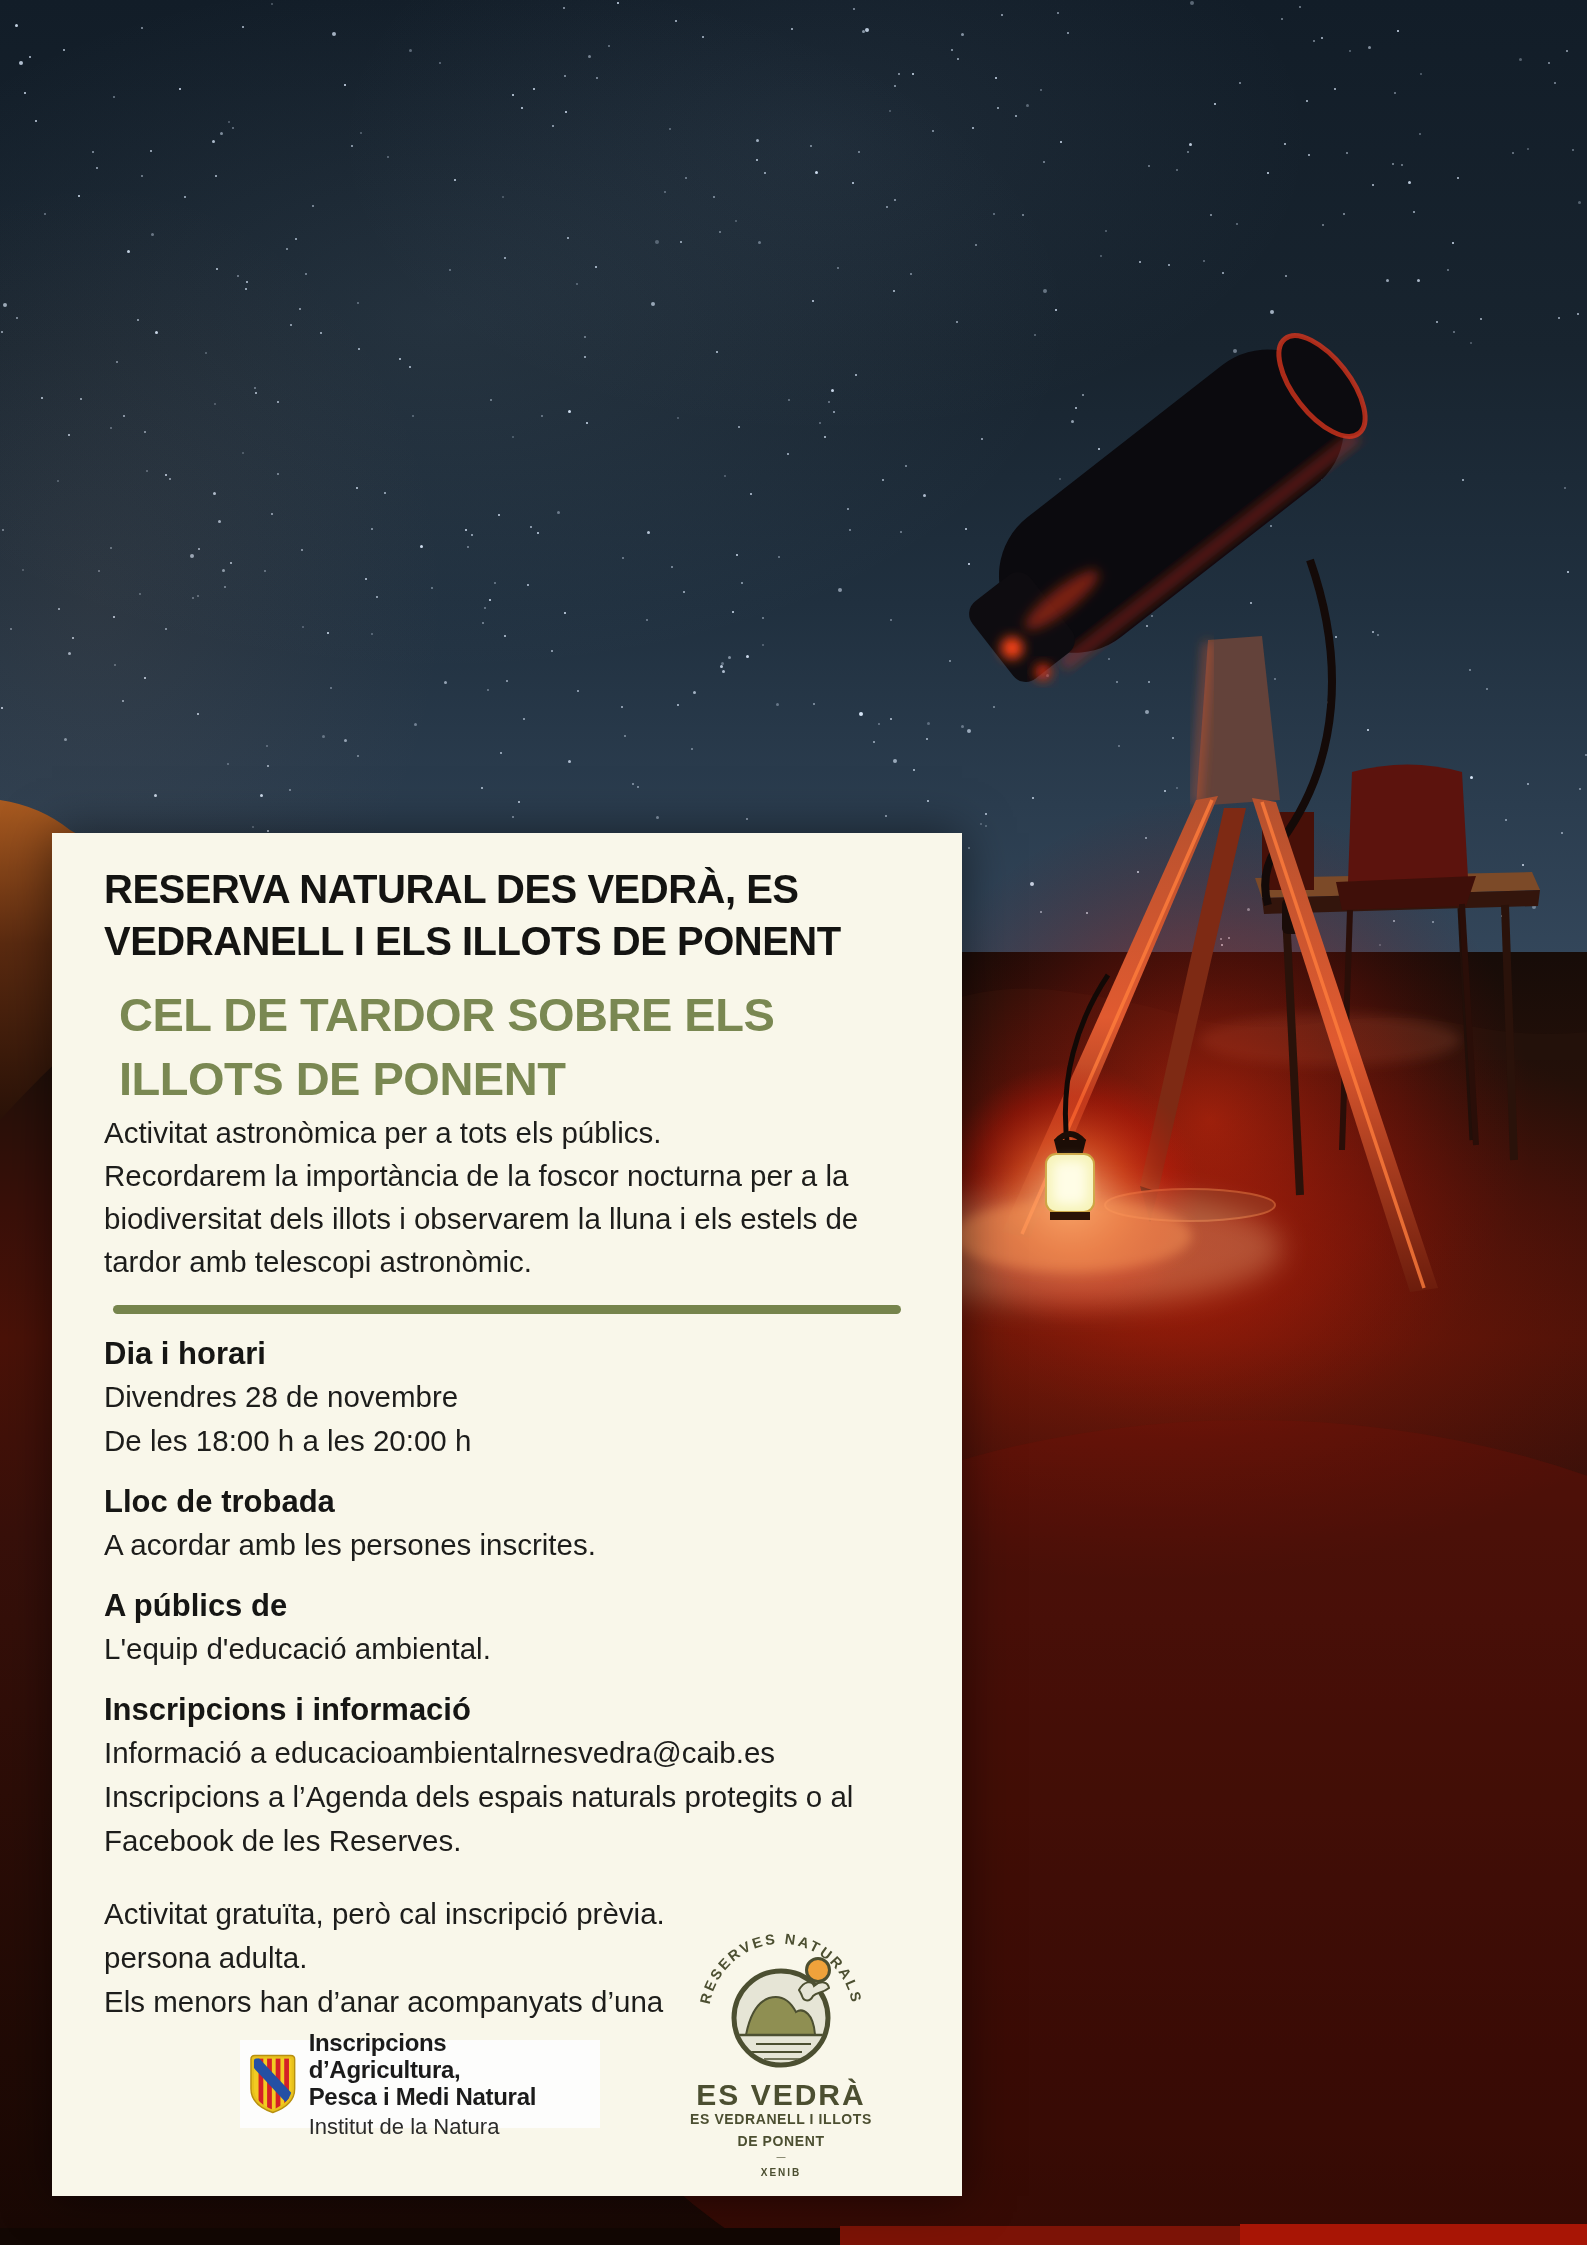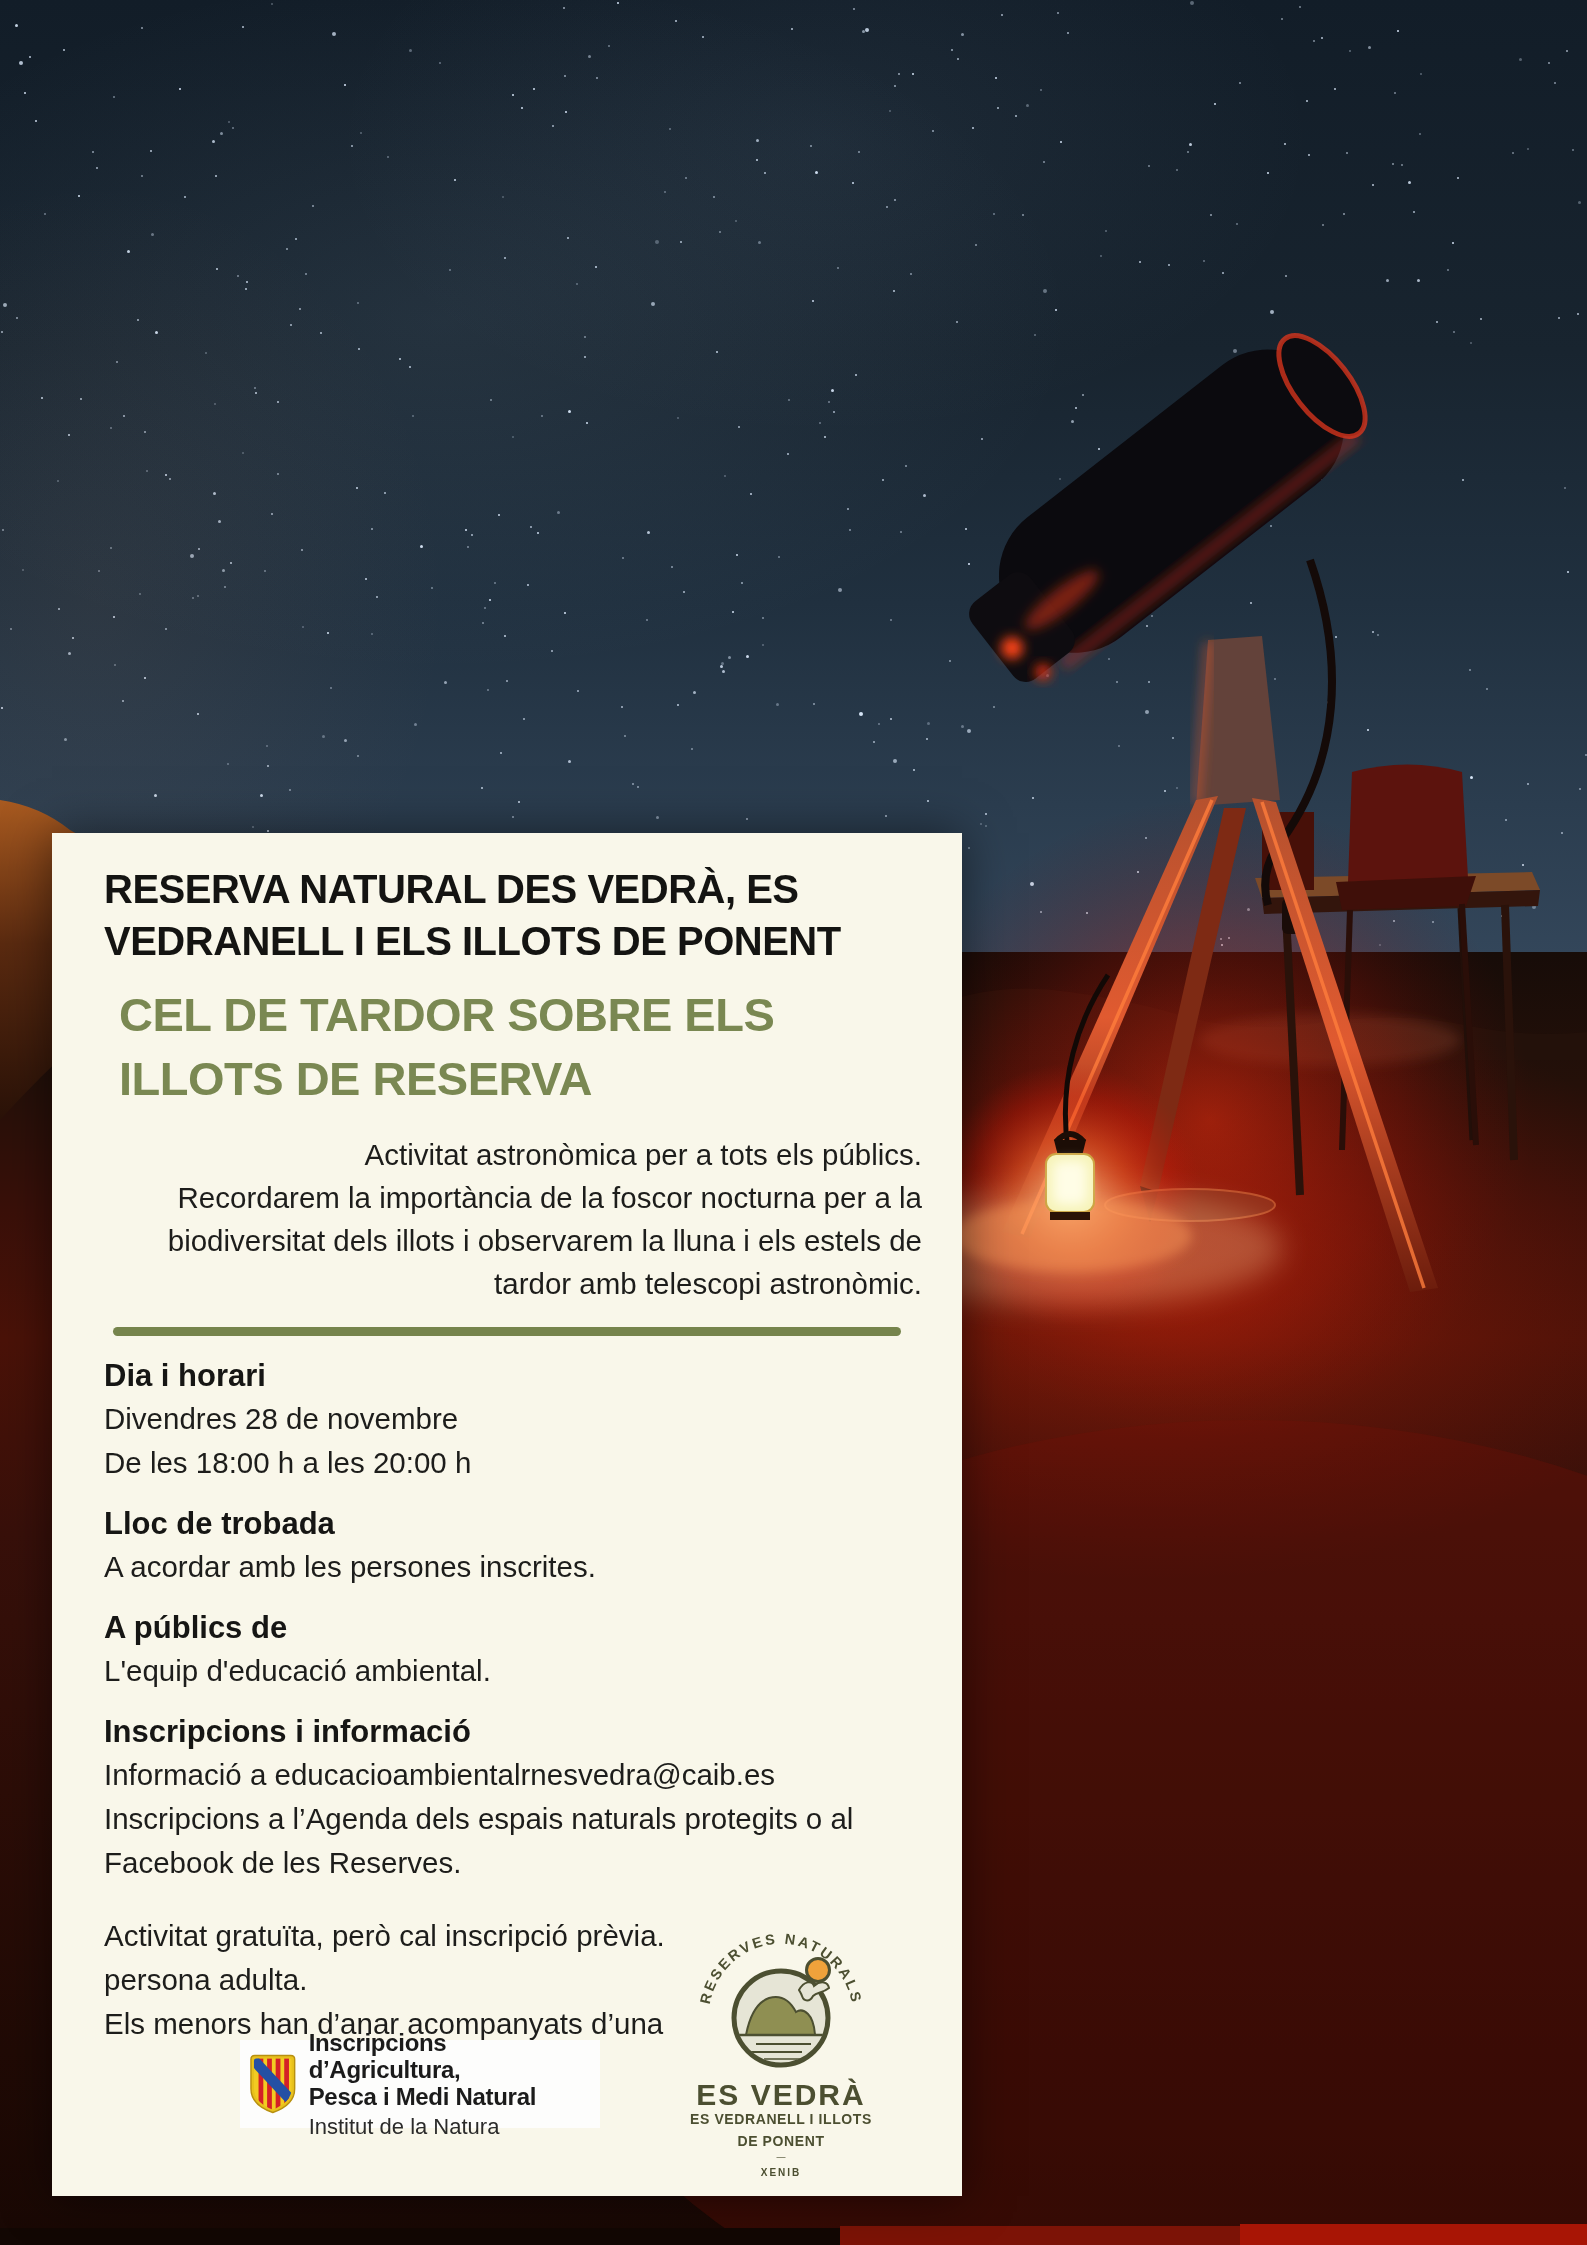--- a/index.html
+++ b/index.html
@@ -23,21 +23,21 @@
 
   
   .card{position:absolute;left:52px;top:833px;width:910px;height:1363px;z-index:5;
         background:#f9f7ea;box-sizing:border-box;padding:30px 26px 0 52px;
         box-shadow:0 0 45px rgba(0,0,0,.5);color:#1d1d1b;}
   h1{margin:0;font-size:40px;font-weight:800;line-height:52px;color:#141412;letter-spacing:-0.5px;}
   h1 .line{display:block;white-space:nowrap;}
   h2{margin:16px 0 0;padding-left:15px;font-size:47px;font-weight:800;line-height:64px;
      color:#7a8852;letter-spacing:-0.5px;}
   h2 .line{display:block;white-space:nowrap;}
-  .desc{margin-top:22px;width:818px;text-align:right;}
+  .desc{width:818px;}
   .desc p{margin:0;font-size:29.5px;line-height:43px;color:#1d1d1b;}
   .divider{margin:22px 0 0 9px;width:788px;height:9px;border-radius:5px;background:#76844c;}
   .section h3{margin:20px 0 0;font-size:31px;font-weight:800;line-height:40px;color:#161614;}
   .section p{margin:2px 0 0;font-size:29.5px;line-height:42px;width:830px;color:#1d1d1b;}
   .note{margin:30px 0 0;width:640px;}
   .note p{margin:0;font-size:29.5px;line-height:44px;color:#1d1d1b;}
 
   
   .gov{position:absolute;left:188px;top:1207px;width:360px;height:88px;background:#fdfdfc;
        display:flex;align-items:center;box-sizing:border-box;padding:6px 10px;}
@@ -682,21 +682,21 @@
 
   <section class="card">
 
     <h1>
       <span class="line">RESERVA NATURAL DES VEDRÀ, ES</span>
       <span class="line">VEDRANELL I ELS ILLOTS DE PONENT</span>
     </h1>
 
     <h2>
       <span class="line">CEL DE TARDOR SOBRE ELS</span>
-      <span class="line">ILLOTS DE RESERVA</span>
+      <span class="line">ILLOTS DE PONENT</span>
     </h2>
 
     <div class="desc">
       <p>Activitat astronòmica per a tots els públics.</p>
       <p>Recordarem la importància de la foscor nocturna per a la biodiversitat dels illots i observarem la lluna i els estels de tardor amb telescopi astronòmic.</p>
     </div>
 
     <div class="divider"></div>
 
     <div class="section">

